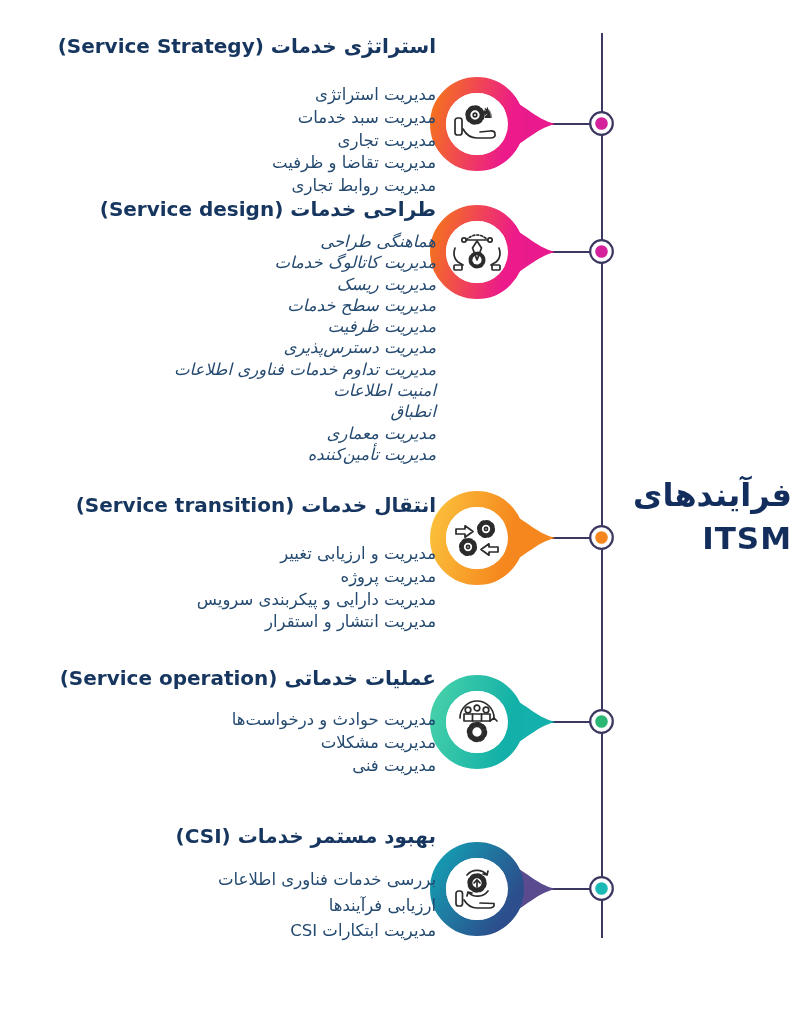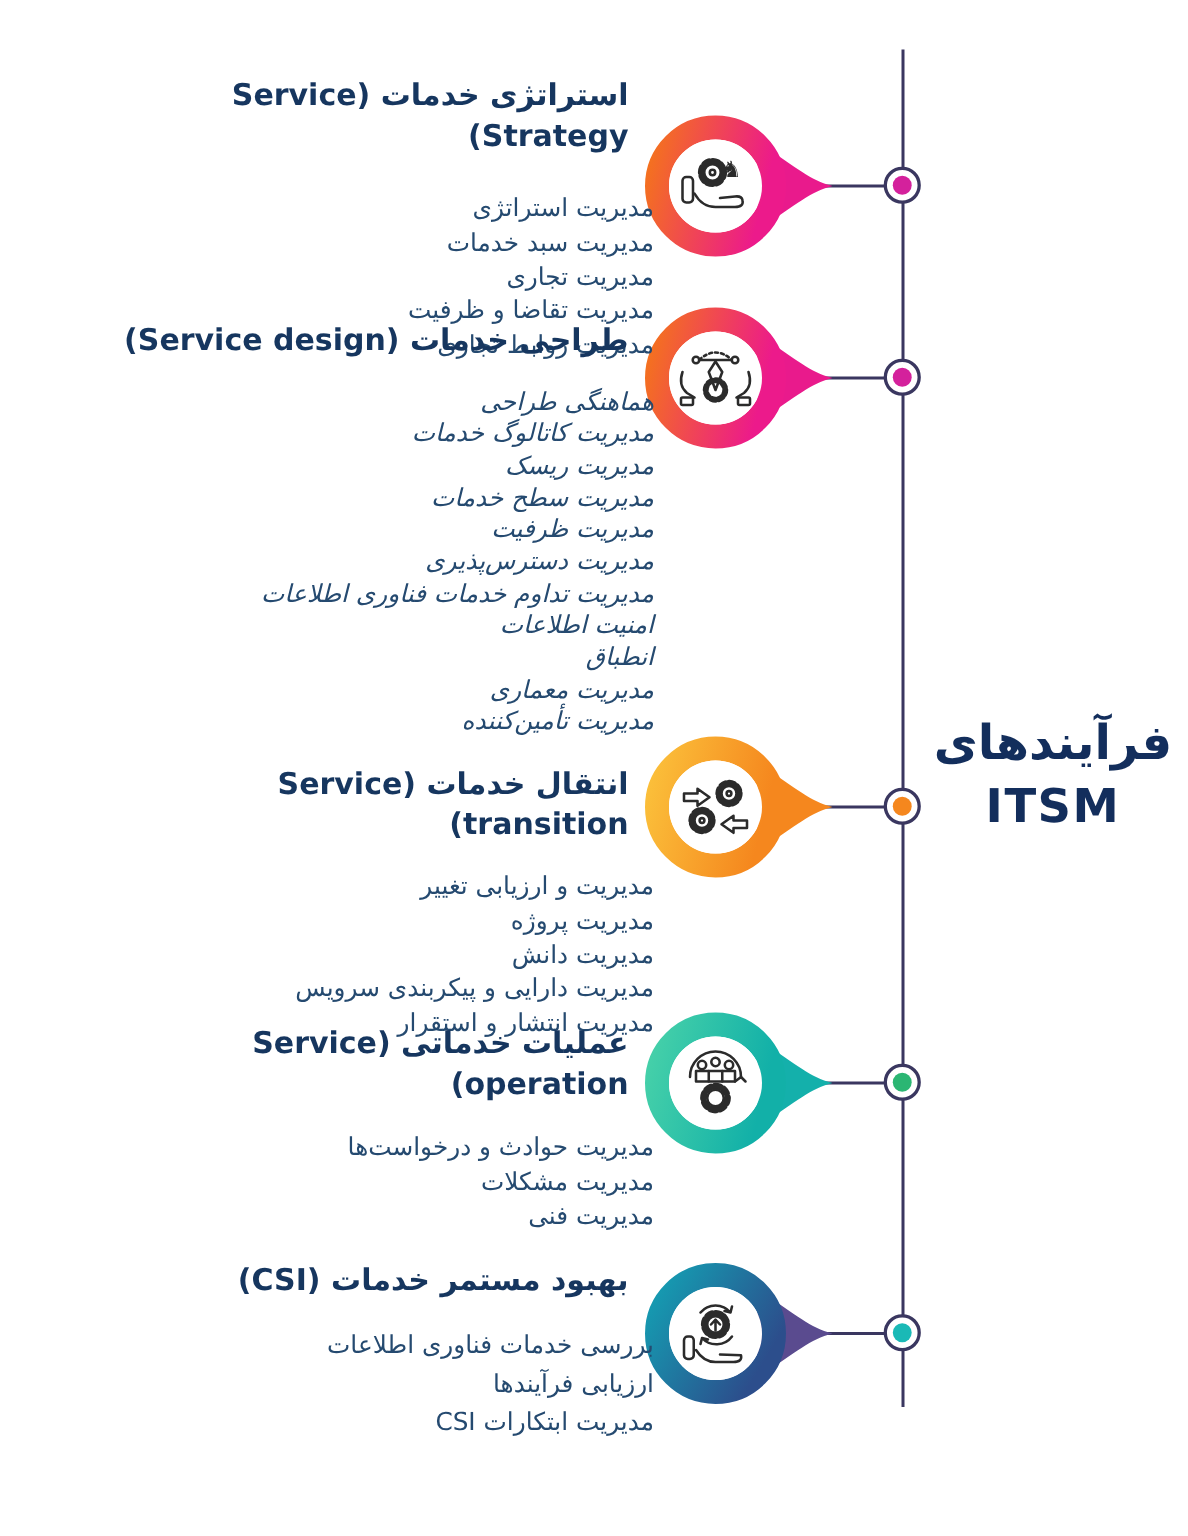--- a/index.html
+++ b/index.html
@@ -13,28 +13,28 @@
   .c1{top:123px}.c2{top:251px}.c3{top:537px}.c4{top:721px}.c5{top:888px}
   .node{position:absolute;left:588px;width:27px;height:27px;}
   .n1{top:110px}.n2{top:238px}.n3{top:524px}.n4{top:708px}.n5{top:875px}
   
   .badge{position:absolute;left:427px;width:132px;height:110px;}
   .b1{top:69px}.b2{top:197px}.b3{top:483px}.b4{top:667px}.b5{top:834px}
   .icon-g{stroke:#2b2b2b;fill:none;stroke-width:1.7px;stroke-linecap:round;stroke-linejoin:round;}
   
   .sec-text{position:absolute;right:356px;width:380px;direction:rtl;text-align:right;color:#16365f;}
   .t1{top:33px}.t2{top:196px}.t3{top:492px}.t4{top:665px}.t5{top:823px}
-  .sec-text h2{margin:17px;font-size:20px;font-weight:800;line-height:27px;color:#16365f;}
-  .items{margin-top:4px;color:#254a70;font-size:16.5px;line-height:22.8px;font-weight:500;}
+  .sec-text h2{margin:0;font-size:20px;font-weight:800;line-height:27px;color:#16365f;}
+  .items{margin-top:24px;color:#254a70;font-size:16.5px;line-height:22.8px;font-weight:500;}
   .t1 .items{margin-top:24px;}
   .t2 .items{line-height:21.3px;margin-top:8px;font-style:italic;}
   .t4 .items{margin-top:16px;line-height:23px;}
   .t5 .items{margin-top:17px;line-height:25.5px;}
   
-  .main-title{position:absolute;left:612px;top:472px;width:180px;text-align:center;color:#132e5c;}
+  .main-title{position:absolute;left:612px;top:472px;width:180px;text-align:right;color:#132e5c;}
   .main-title .fa{direction:rtl;font-size:32px;font-weight:800;line-height:46px;}
   .main-title .en{font-size:31px;font-weight:800;line-height:40px;letter-spacing:1px;}
 </style>
 </head>
 <body>
 
 <div class="canvas">
 
   <div class="vline"></div>
 
@@ -220,21 +220,20 @@
         <div>انطباق</div>
         <div>مدیریت معماری</div>
         <div>مدیریت تأمین‌کننده</div>
       </div>
   </div>
   <div class="sec-text t3">
     <h2>انتقال خدمات (Service transition)</h2>
     <div class="items">
         <div>مدیریت و ارزیابی تغییر</div>
         <div>مدیریت پروژه</div>
-        <div>مدیریت دانش</div>
         <div>مدیریت دارایی و پیکربندی سرویس</div>
         <div>مدیریت انتشار و استقرار</div>
       </div>
   </div>
   <div class="sec-text t4">
     <h2>عملیات خدماتی (Service operation)</h2>
     <div class="items">
         <div>مدیریت حوادث و درخواست‌ها</div>
         <div>مدیریت مشکلات</div>
         <div>مدیریت فنی</div>

